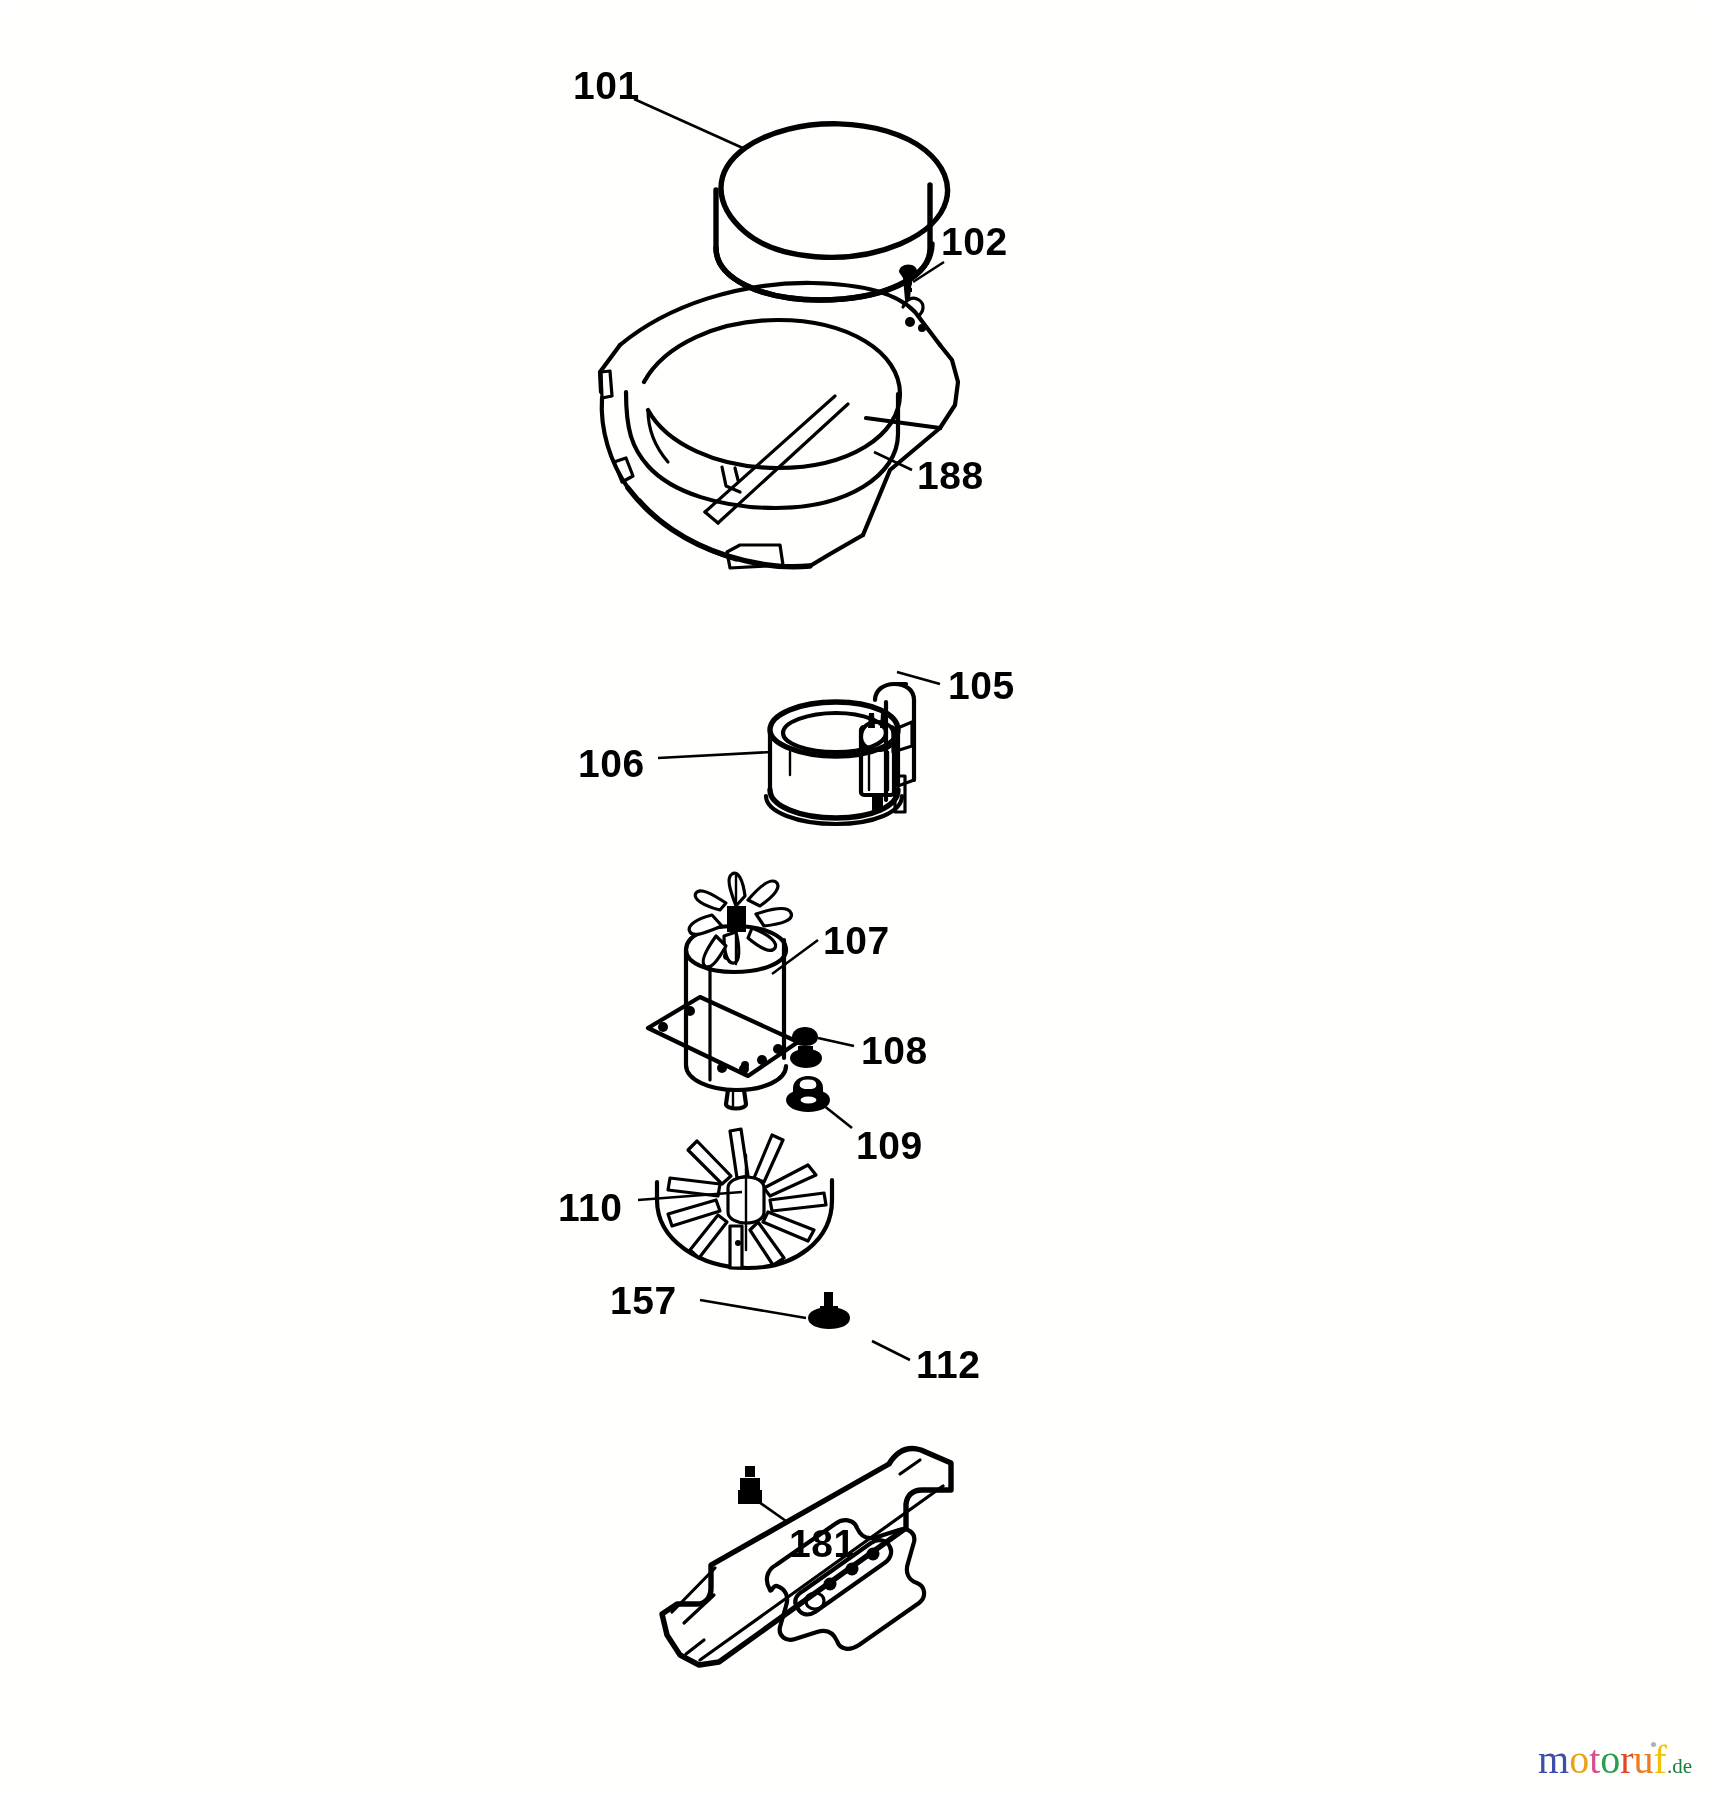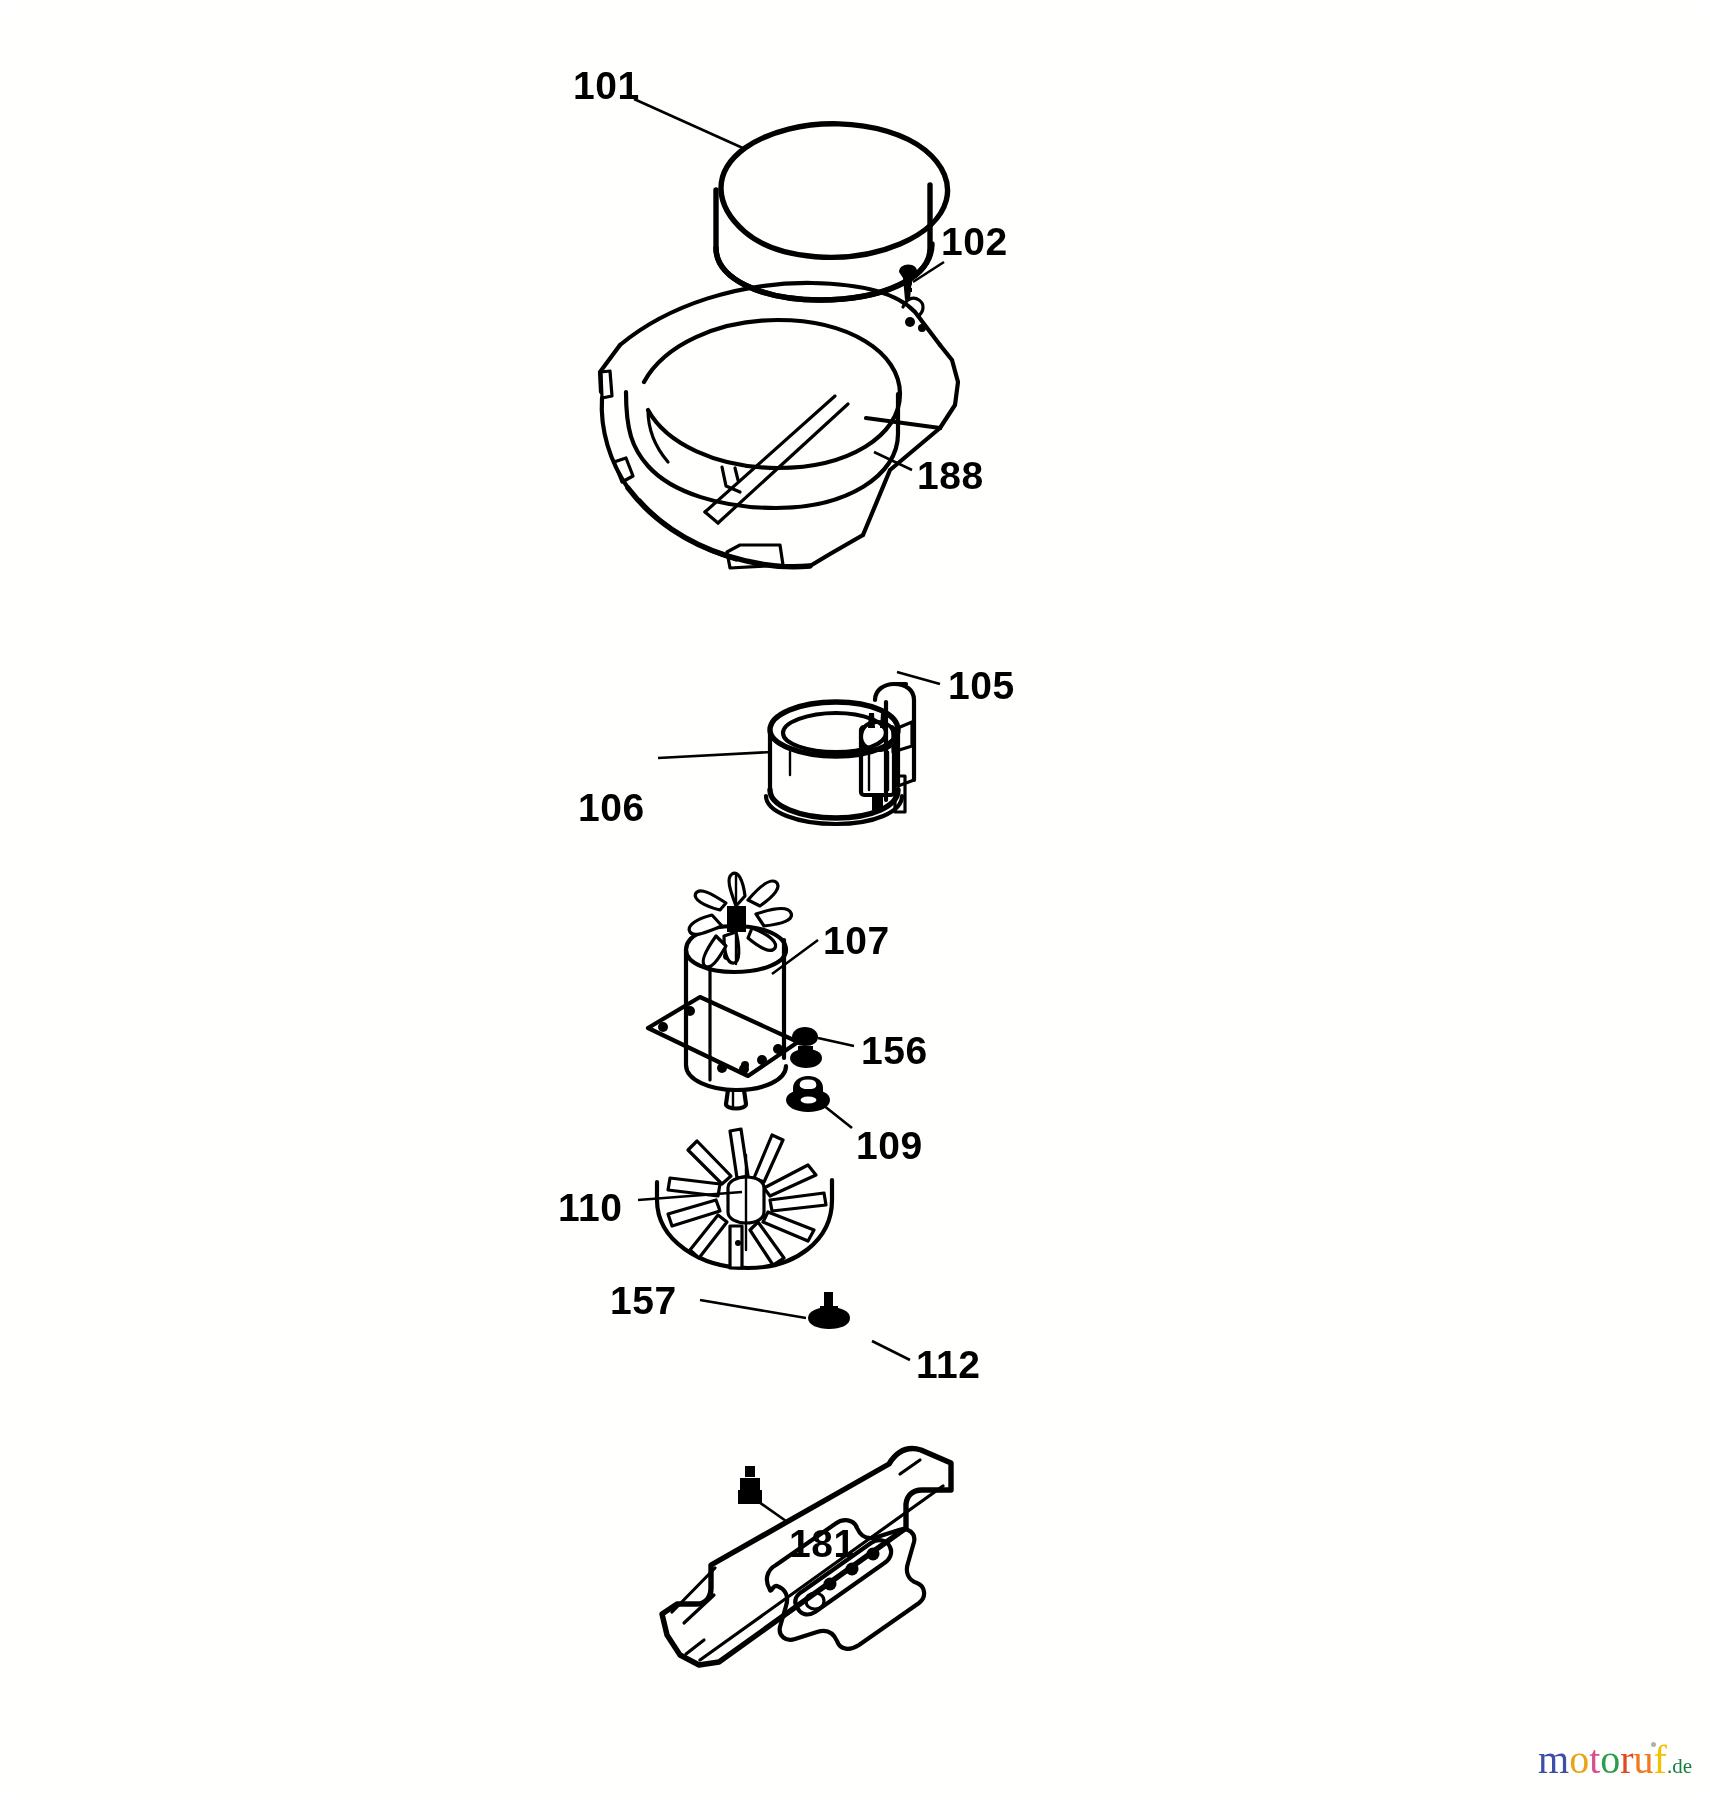--- a/index.html
+++ b/index.html
@@ -332,23 +332,23 @@
       <line class="leader" x1="700" y1="1300" x2="806" y2="1318"></line>
       <line class="leader" x1="910" y1="1360" x2="872" y2="1341"></line>
       <line class="leader" x1="786" y1="1521" x2="756" y2="1500"></line>
     </g>
   </svg>
 
   <div class="callout-label" style="left:573px; top:66px;">101</div>
   <div class="callout-label" style="left:941px; top:222px;">102</div>
   <div class="callout-label" style="left:917px; top:456px;">188</div>
   <div class="callout-label" style="left:948px; top:666px;">105</div>
-  <div class="callout-label" style="left:578px; top:744px;margin-top:44px;">106</div>
+  <div class="callout-label" style="left:578px; top:744px;">106</div>
   <div class="callout-label" style="left:823px; top:921px;">107</div>
-  <div class="callout-label" style="left:861px; top:1031px;">156</div>
+  <div class="callout-label" style="left:861px; top:1031px;">108</div>
   <div class="callout-label" style="left:856px; top:1126px;">109</div>
   <div class="callout-label" style="left:558px; top:1188px;">110</div>
   <div class="callout-label" style="left:610px; top:1281px;">157</div>
   <div class="callout-label" style="left:916px; top:1345px;">112</div>
   <div class="callout-label" style="left:789px; top:1524px;">181</div>
 
   <div id="watermark">
     <span class="wm-dot"></span>
     <span class="wm-ch" style="color:#3e4fa8">m</span><span class="wm-ch" style="color:#e8a317">o</span><span class="wm-ch" style="color:#d94f8c">t</span><span class="wm-ch" style="color:#2e9b4e">o</span><span class="wm-ch" style="color:#e04a22">r</span><span class="wm-ch" style="color:#ee7b1e">u</span><span class="wm-ch" style="color:#f2c200">f</span><span class="wm-suffix">.de</span>
   </div>

